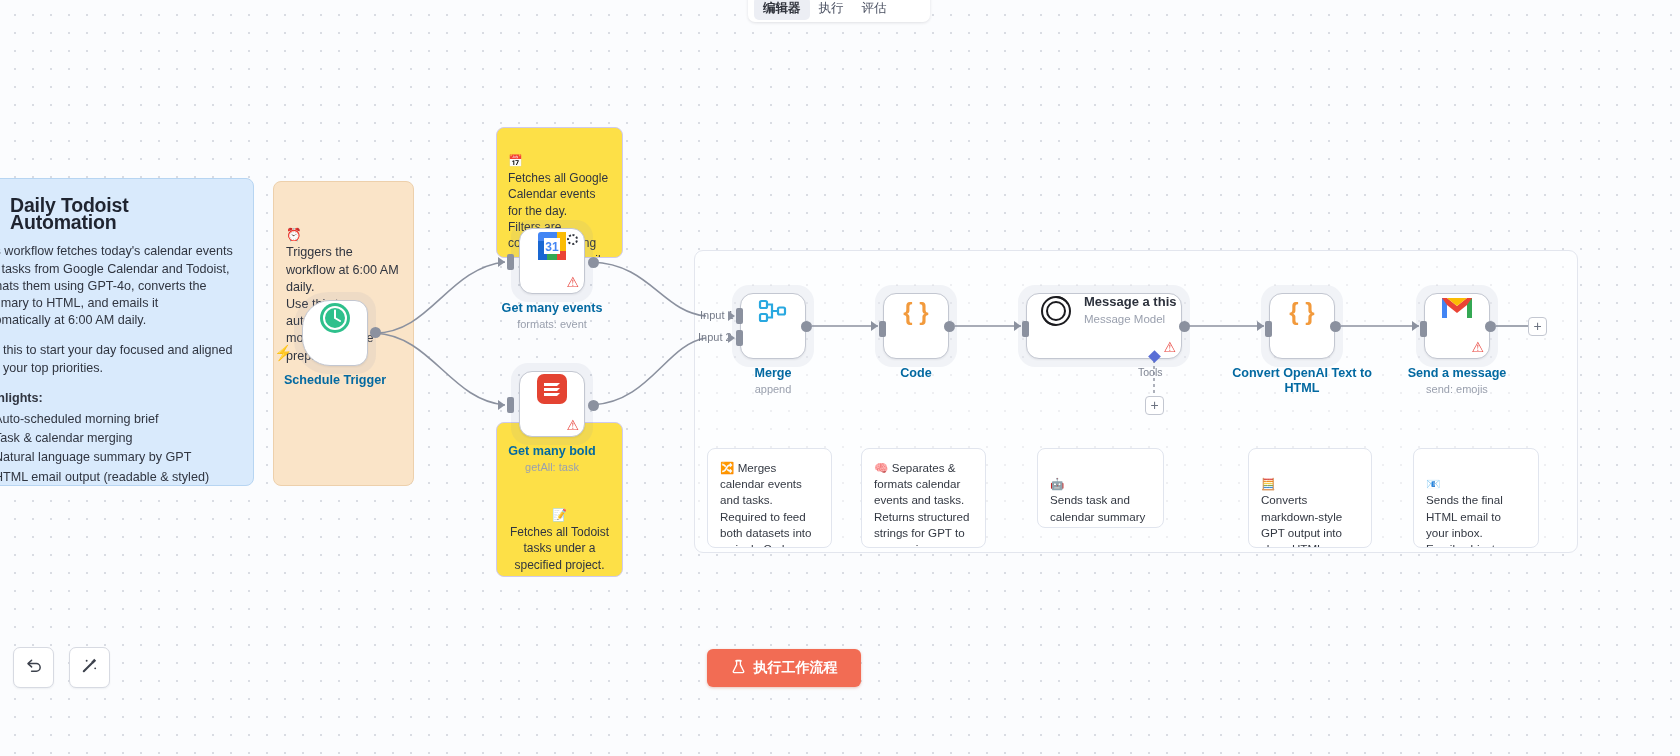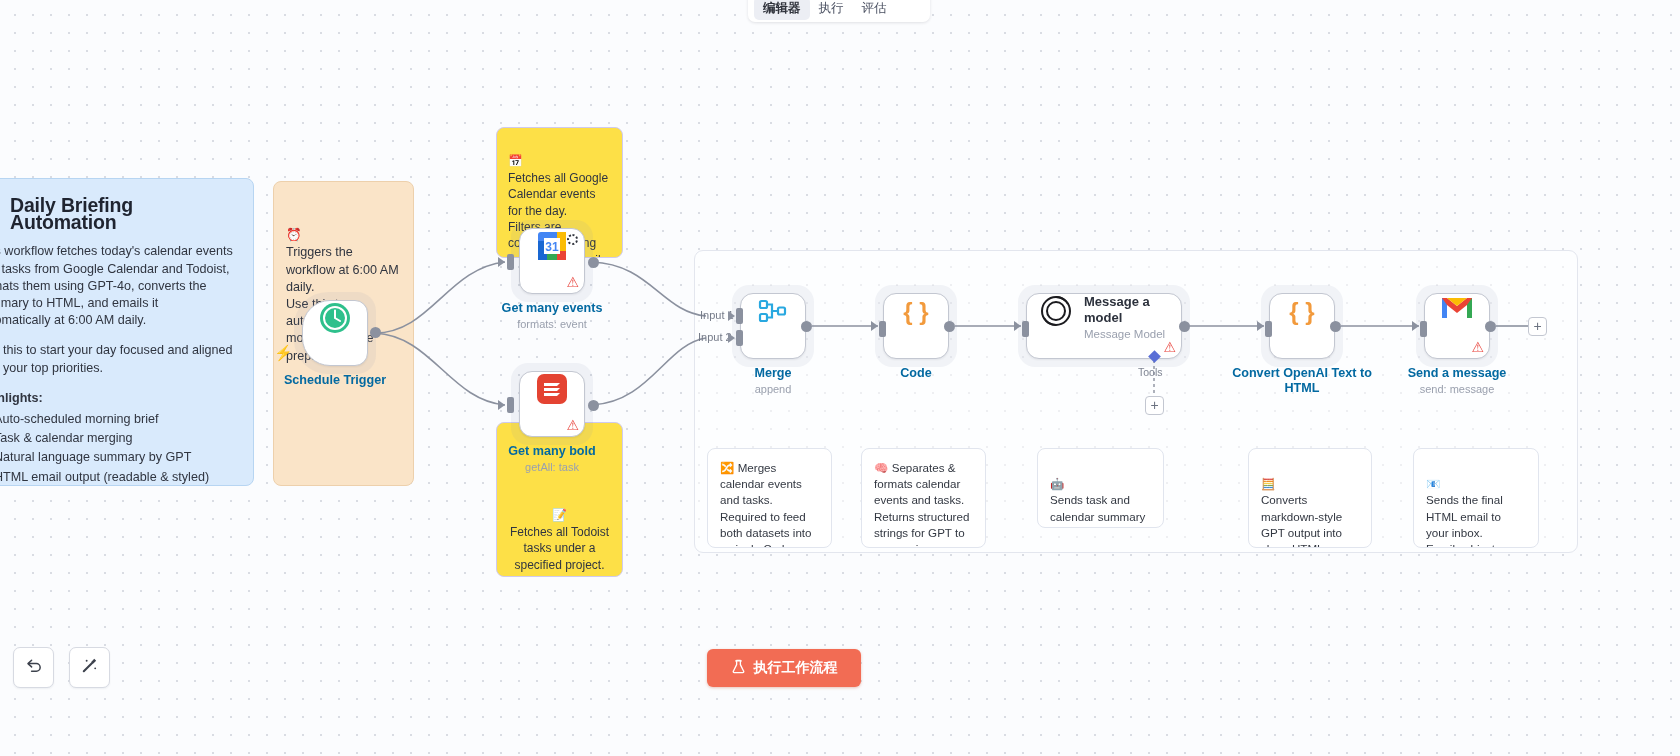--- a/index.html
+++ b/index.html
@@ -252,21 +252,21 @@
 
 <div id="tabbar">
   <div class="tab active">编辑器</div>
   <div class="tab">执行</div>
   <div class="tab">评估</div>
 </div>
 
 <div class="sticky blue" id="sticky-main">
   <div class="title">
     <span>📌</span>
-    <span>Daily Briefing Automation</span>
+    <span>Daily Todoist Automation</span>
   </div>
   <p>This workflow fetches today's calendar events and tasks from Google Calendar and Todoist, formats them using GPT-4o, converts the summary to HTML, and emails it automatically at 6:00 AM daily.</p>
   <p>Use this to start your day focused and aligned with your top priorities.</p>
   <div class="hl">Highlights:</div>
   <ul>
     <li>Auto-scheduled morning brief</li>
     <li>Task &amp; calendar merging</li>
     <li>Natural language summary by GPT</li>
     <li>HTML email output (readable &amp; styled)</li>
   </ul>
@@ -391,21 +391,21 @@
 <div class="node wide" id="node-openai">
   <span>
     <svg width="34" height="34" viewBox="0 0 34 34">
       <circle cx="17" cy="17" r="14" fill="none" stroke="#1b1b1f" stroke-width="2"></circle>
       <circle cx="17" cy="17" r="9" fill="none" stroke="#1b1b1f" stroke-width="2"></circle>
       <path d="M17 3 A14 14 0 0 1 29 10" stroke="#1b1b1f" stroke-width="2" fill="none"></path>
       <path d="M5 24 A14 14 0 0 0 17 31" stroke="#1b1b1f" stroke-width="2" fill="none"></path>
     </svg>
   </span>
   <div>
-    <div class="wide-title">Message a model</div>
+    <div class="wide-title">Message a this</div>
     <div class="wide-sub">Message Model</div>
   </div>
   <div class="warn">⚠</div>
 </div>
 <div class="conn-in" style="left:1022px; top:321px;"></div>
 <div class="conn-arrow" style="left:1014px; top:321px;"></div>
 <div class="conn-dot" style="left:1179px; top:321px;"></div>
 <div id="tools-diamond"></div>
 <div id="tools-label">Tools</div>
 <div class="plus-btn" style="left:1145px; top:396px;">+</div>
@@ -428,21 +428,21 @@
   <span>
     <svg width="34" height="28" viewBox="0 0 34 28">
       <path d="M2 4 L2 24 L7 24 L7 11 L17 19 L27 11 L27 24 L32 24 L32 4 L27 4 L17 12 L7 4 Z" fill="#ea4335"></path>
       <path d="M2 4 L2 24 L7 24 L7 11 Z" fill="#4285f4"></path>
       <path d="M27 11 L27 24 L32 24 L32 4 Z" fill="#34a853"></path>
       <path d="M7 4 L17 12 L27 4 Z" fill="#fbbc04"></path>
     </svg>
   </span>
   <div class="warn">⚠</div>
   <div class="node-label">Send a message</div>
-  <div class="node-sublabel">send: message</div>
+  <div class="node-sublabel">send: emojis</div>
 </div>
 <div class="conn-in" style="left:1420px; top:321px;"></div>
 <div class="conn-arrow" style="left:1412px; top:321px;"></div>
 <div class="conn-dot" style="left:1485px; top:321px;"></div>
 <div class="plus-btn" style="left:1528px; top:317px;">+</div>
 
 <div class="comment" id="cmt-merge">
   <span>🔀</span>
   <span>Merges calendar events and tasks. Required to feed both datasets into a single Code node.</span>
 </div>

